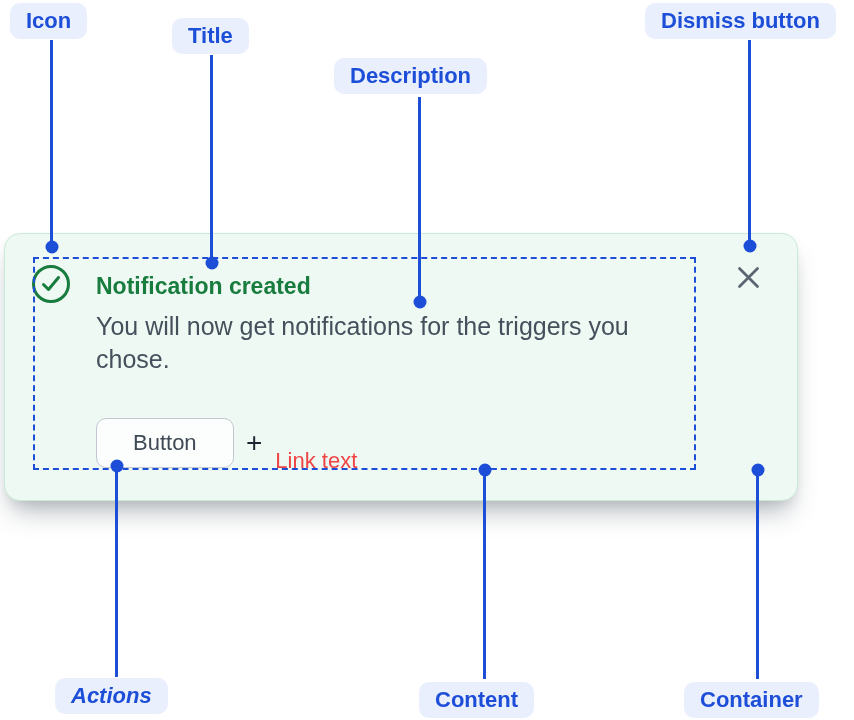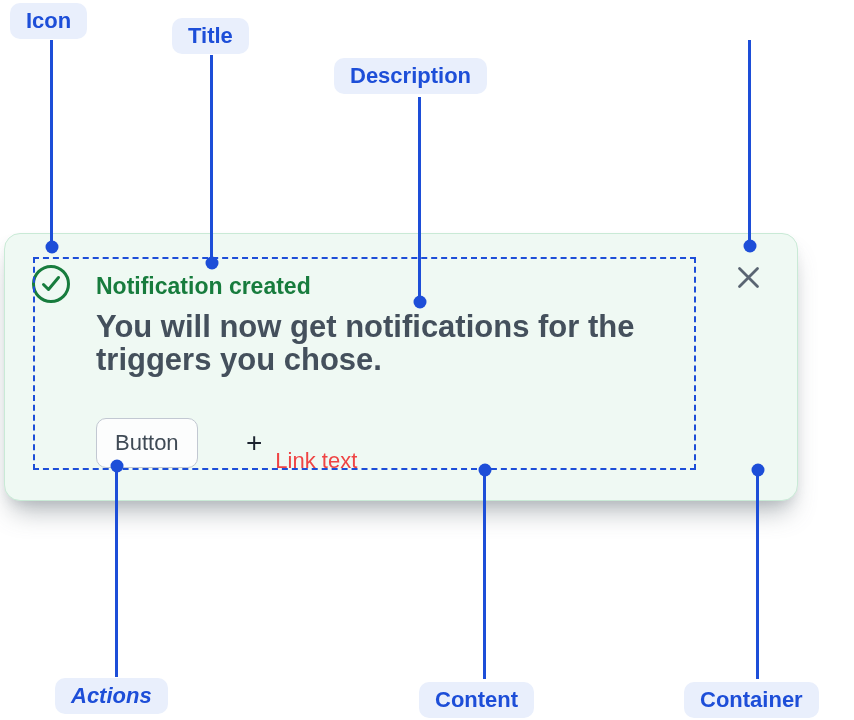--- a/index.html
+++ b/index.html
@@ -66,32 +66,31 @@
     left: 96px; top: 273px;
     font-size: 23px;
     font-weight: bold;
     color: #177C3D;
     z-index: 2;
   }
   .card-desc {
     position: absolute;
     left: 96px; top: 310px;
     width: 600px;
-    font-size: 31px;
+    font-size: 25px;
     line-height: 33px;
     color: #44505C;
     z-index: 2;
-    font-weight: bold;
   }
 
   .action-button {
     position: absolute;
     left: 96px; top: 418px;
     height: 50px;
-    padding: 0 18px;
+    padding: 0 36px;
     background: #FCFDFD;
     border: 1px solid #C2C8D2;
     border-radius: 10px;
     font-family: "Liberation Sans", sans-serif;
     font-size: 22px;
     color: #3F4A55;
     display: flex;
     align-items: center;
     z-index: 2;
     cursor: pointer;
@@ -165,17 +164,18 @@
   <div class="dot" style="left:211.5px;top:263px;"></div>
   <div class="dot" style="left:419.5px;top:302px;"></div>
   <div class="dot" style="left:749.5px;top:246px;"></div>
   <div class="dot" style="left:116.5px;top:466px;"></div>
   <div class="dot" style="left:484.5px;top:470px;"></div>
   <div class="dot" style="left:757.5px;top:470px;"></div>
 
   <div class="pill" style="left:10px;  top:3px;text-align:right;">Icon</div>
   <div class="pill" style="left:334px; top:58px;">Description</div>
   <div class="pill" style="left:172px; top:18px;">Title</div>
+  <div class="pill" style="left:645px; top:3px;">Dismiss button</div>
   <div class="pill" style="left:55px;  top:678px;font-style:italic;">Actions</div>
   <div class="pill" style="left:684px; top:682px;">Container</div>
   <div class="pill" style="left:419px; top:682px;">Content</div>
 
 </div>
 
 </body></html>

